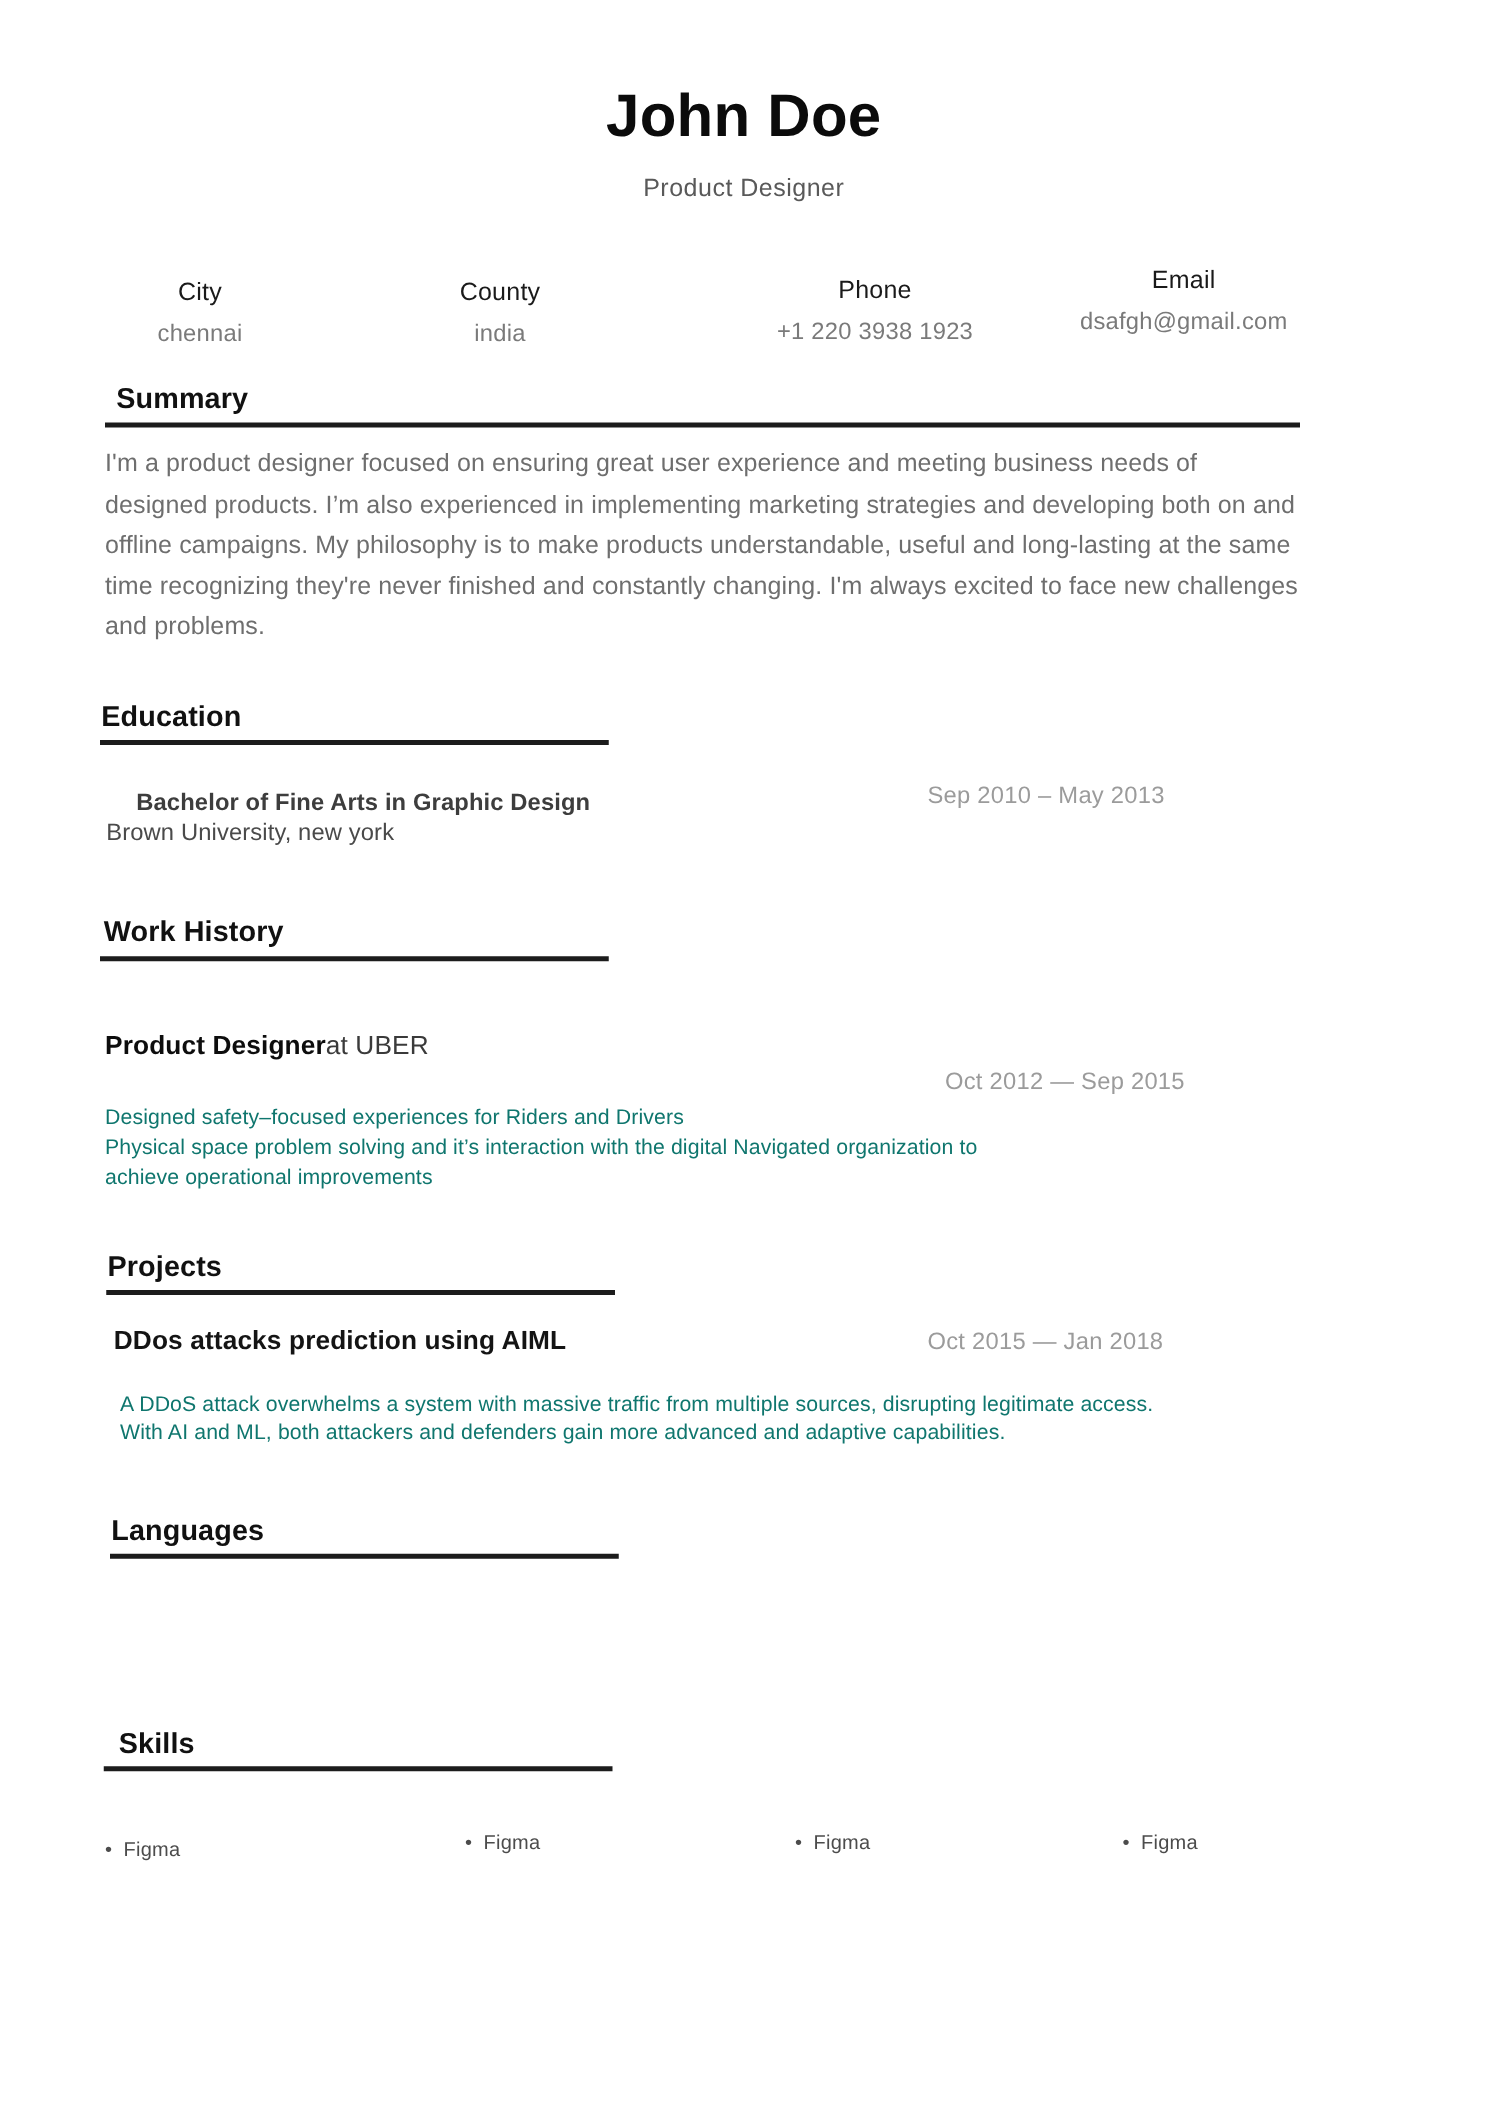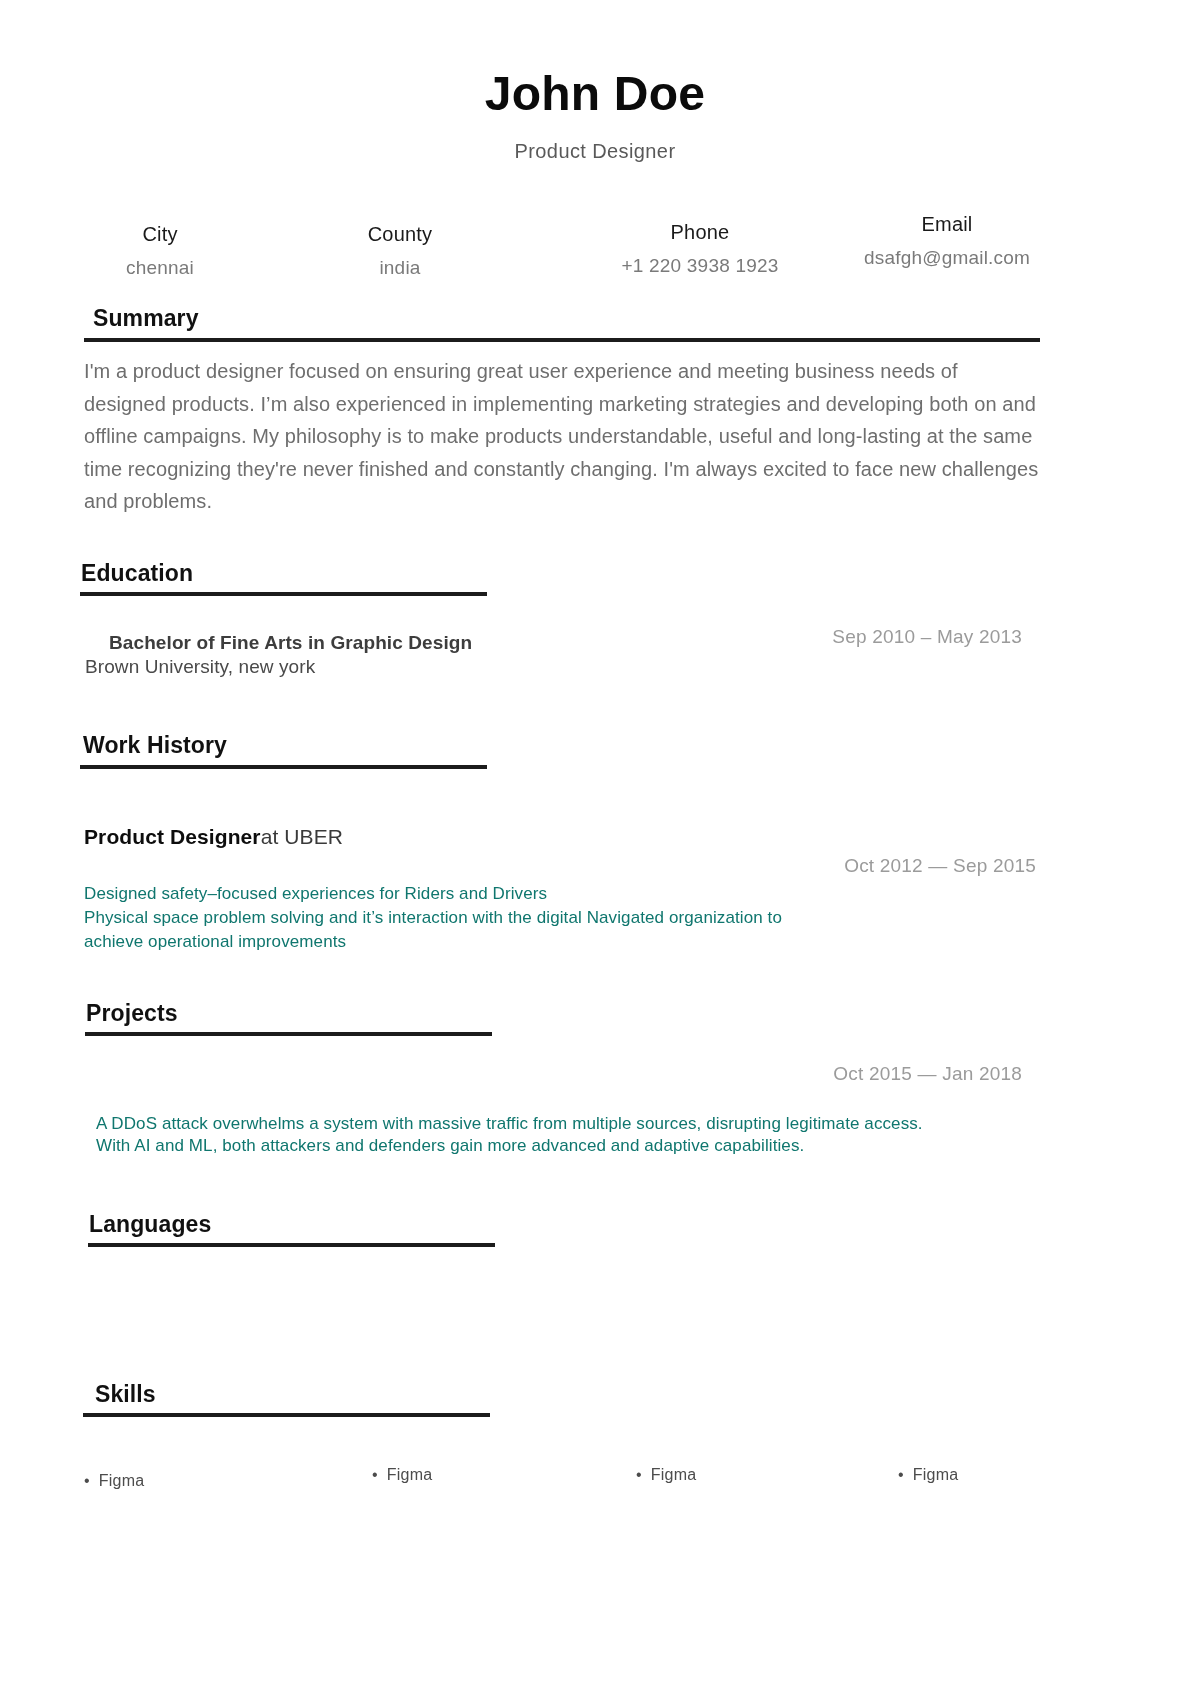--- a/index.html
+++ b/index.html
@@ -67,21 +67,21 @@
     white-space:nowrap; letter-spacing:0.1px;
   }
   .entry-sub {
     position:absolute;
     font-size:19px; font-weight:400; color:#4a4a4a;
     white-space:nowrap; letter-spacing:0.1px;
   }
   .entry-date {
     position:absolute;
     font-size:19px; font-weight:400; color:#9b9b9b;
-    white-space:nowrap; text-align:right; letter-spacing:0.2px;
+    white-space:nowrap; letter-spacing:0.2px;
   }
   .entry-desc {
     position:absolute;
     font-size:17px; line-height:24.5px; color:#0f766e;
     font-weight:400; letter-spacing:0.1px;
   }
 
   .job-title {
     position:absolute;
     font-size:21px; white-space:nowrap; letter-spacing:0.1px;
@@ -148,20 +148,21 @@
     <b>Product Designer</b><span>at UBER</span>
   </div>
   <div class="entry-date" style="left:756px; top:855px; width:280px;">Oct 2012 — Sep 2015</div>
   <div class="entry-desc" style="left:84px; top:882px; width:880px;">Designed safety–focused experiences for Riders and Drivers</div>
   <div class="entry-desc" style="left:84px; top:906px; width:880px;">Physical space problem solving and it’s interaction with the digital Navigated organization to</div>
   <div class="entry-desc" style="left:84px; top:930px; width:880px;">achieve operational improvements</div>
 
   <div class="sec-title" style="left:86px; top:1000px;">Projects</div>
   <div class="rule" style="left:85px; top:1032px; width:407px;"></div>
 
+  <div class="proj-title" style="left:91px; top:1061px;">DDos attacks prediction using AIML</div>
   <div class="entry-date" style="left:742px; top:1063px; width:280px;">Oct 2015 — Jan 2018</div>
   <div class="entry-desc" style="left:96px; top:1112px; width:930px;">A DDoS attack overwhelms a system with massive traffic from multiple sources, disrupting legitimate access.</div>
   <div class="entry-desc" style="left:96px; top:1134px; width:930px;">With AI and ML, both attackers and defenders gain more advanced and adaptive capabilities.</div>
 
   <div class="sec-title" style="left:89px; top:1211px;">Languages</div>
   <div class="rule" style="left:88px; top:1243px; width:407px;"></div>
 
   <div class="sec-title" style="left:95px; top:1381px;">Skills</div>
   <div class="rule" style="left:83px; top:1413px; width:407px;"></div>
 

